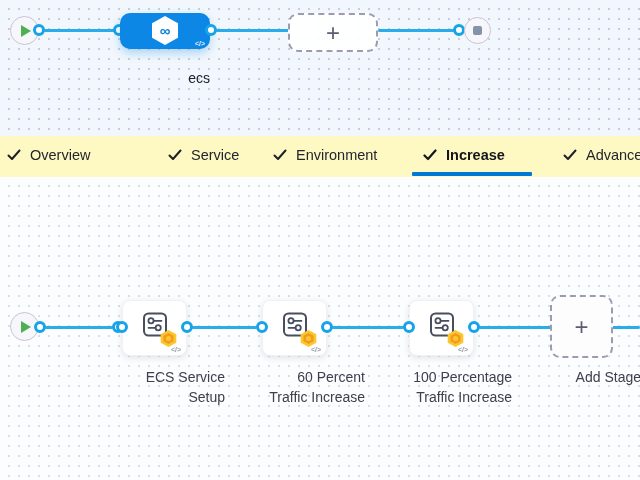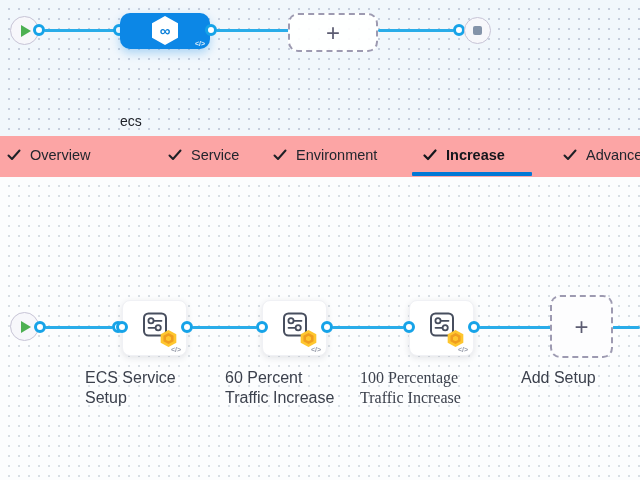--- a/index.html
+++ b/index.html
@@ -17,21 +17,21 @@
   }
   .canvas-bottom {
     position:absolute; left:0; top:177px; width:640px; height:303px;
     background-color:#fcfdfe;
     background-image:radial-gradient(circle, #d8dfe5 1px, transparent 1.4px);
     background-size:10px 10px; background-position:4px 4px;
   }
   
   .tabbar {
     position:absolute; left:0; top:136px; width:640px; height:59px;
-    background:#fca5a5; border-bottom:5px solid #a21caf;
+    background:#fef9c3; border-bottom:5px solid #a21caf;
   }
   .tab { position:absolute; top:11px; display:flex; align-items:center; gap:9px; cursor:pointer; white-space:nowrap; }
   .tab .lbl { font-size:14.5px; color:#23262e; }
   .tab.active .lbl { font-weight:bold; color:#14161c; }
   .tab-underline { position:absolute; left:412px; top:36px; width:120px; height:4px; background:#0278d5; border-radius:1px; }
   
   .pipe { position:absolute; height:3px; background:#29ace9; border-radius:1.5px; }
   .ring {
     position:absolute; width:12px; height:12px; border-radius:50%;
     background:#fff; border:3px solid #16a3e8;
@@ -45,22 +45,22 @@
     width:0; height:0; margin-left:3px;
     border-left:10px solid #4db052; border-top:6px solid transparent; border-bottom:6px solid transparent;
   }
   .stop-sq { width:9px; height:9px; background:#8493a9; border-radius:2px; }
   .dashed-node {
     position:absolute; border:2px dashed #9d9ab1; border-radius:10px;
     background:rgba(255,255,255,.92); color:#5c5c72;
     display:flex; align-items:center; justify-content:center; cursor:pointer;
   }
   .plus { font-size:24px; font-weight:300; color:#5c5c72; line-height:1; }
-  .node-label { position:absolute; text-align:left; font-size:14px; color:#202329;margin-top:43px; }
-  .step-label { position:absolute; text-align:left; font-size:16px; line-height:19.5px; color:#3c414d; }
+  .node-label { position:absolute; text-align:right; font-size:14px; color:#202329; }
+  .step-label { position:absolute; text-align:right; font-size:14px; line-height:19.5px; color:#3c414d; }
   
   .stage-node {
     position:absolute; left:120px; top:13px; width:90px; height:36px;
     background:#0c87e6; border-radius:10px; cursor:pointer;
     box-shadow:0 4px 10px rgba(11,133,230,.30);
   }
   .hex {
     position:absolute; left:32px; top:3px; width:26px; height:29px; background:#fff;
     clip-path:polygon(50% 0%, 100% 25%, 100% 75%, 50% 100%, 0% 75%, 0% 25%);
     display:flex; align-items:center; justify-content:center;
@@ -222,24 +222,24 @@
       </svg>
       <div class="hex-badge">
           <div class="in1">
             <div class="in2"></div>
           </div>
         </div>
       <span class="code-badge-gray">&lt;/&gt;</span>
     </div>
     <div class="ring" style="left:403px; top:144px;"></div>
     <div class="ring" style="left:468px; top:144px;"></div>
-    <div class="step-label" style="left:360px; top:191px; width:140px;font-family:Liberation Serif, serif;">
+    <div class="step-label" style="left:372px; top:191px; width:140px;">
       <div>100 Percentage</div>
       <div>Traffic Increase</div>
     </div>
 
     <div class="dashed-node" style="left:550px; top:118px; width:63px; height:63px; background:#fdfdfe;">
       <span class="plus">+</span>
     </div>
-    <div class="step-label" style="left:521px; top:191px; width:120px;">Add Setup</div>
+    <div class="step-label" style="left:521px; top:191px; width:120px;">Add Stage</div>
   </div>
 
 </div>
 
 </body></html>

